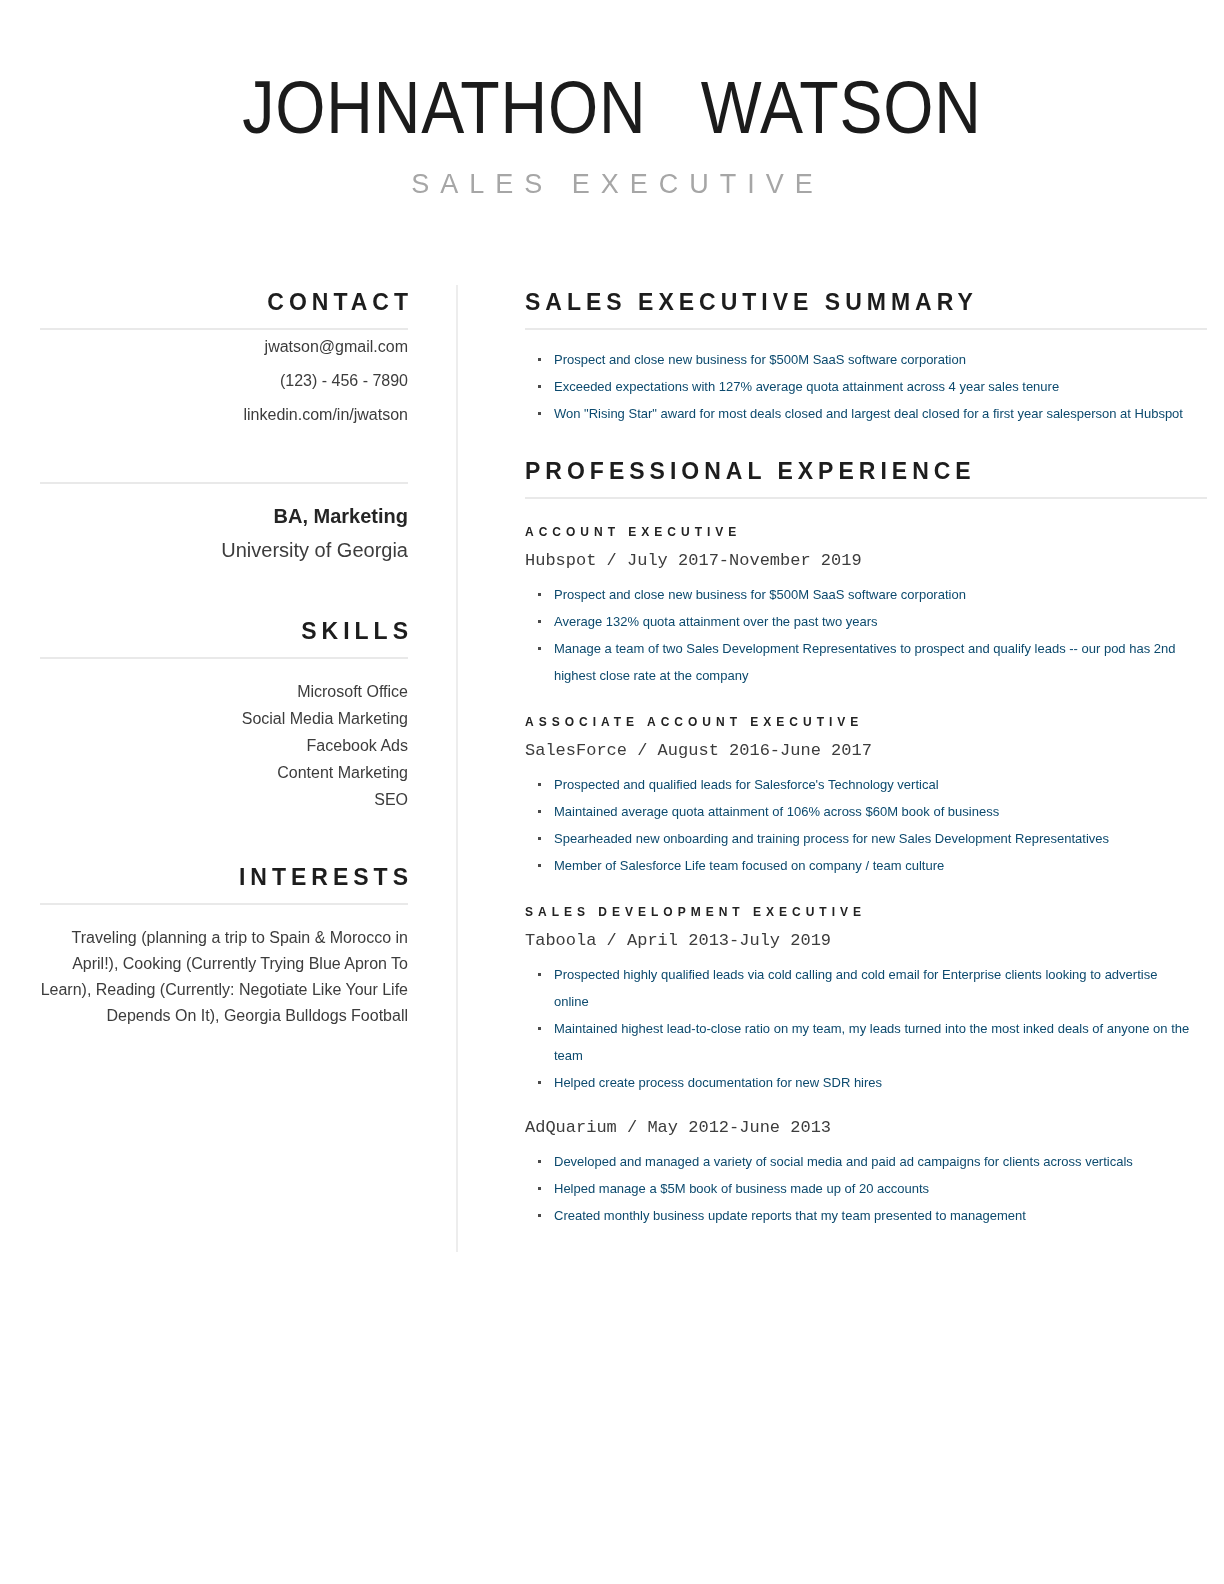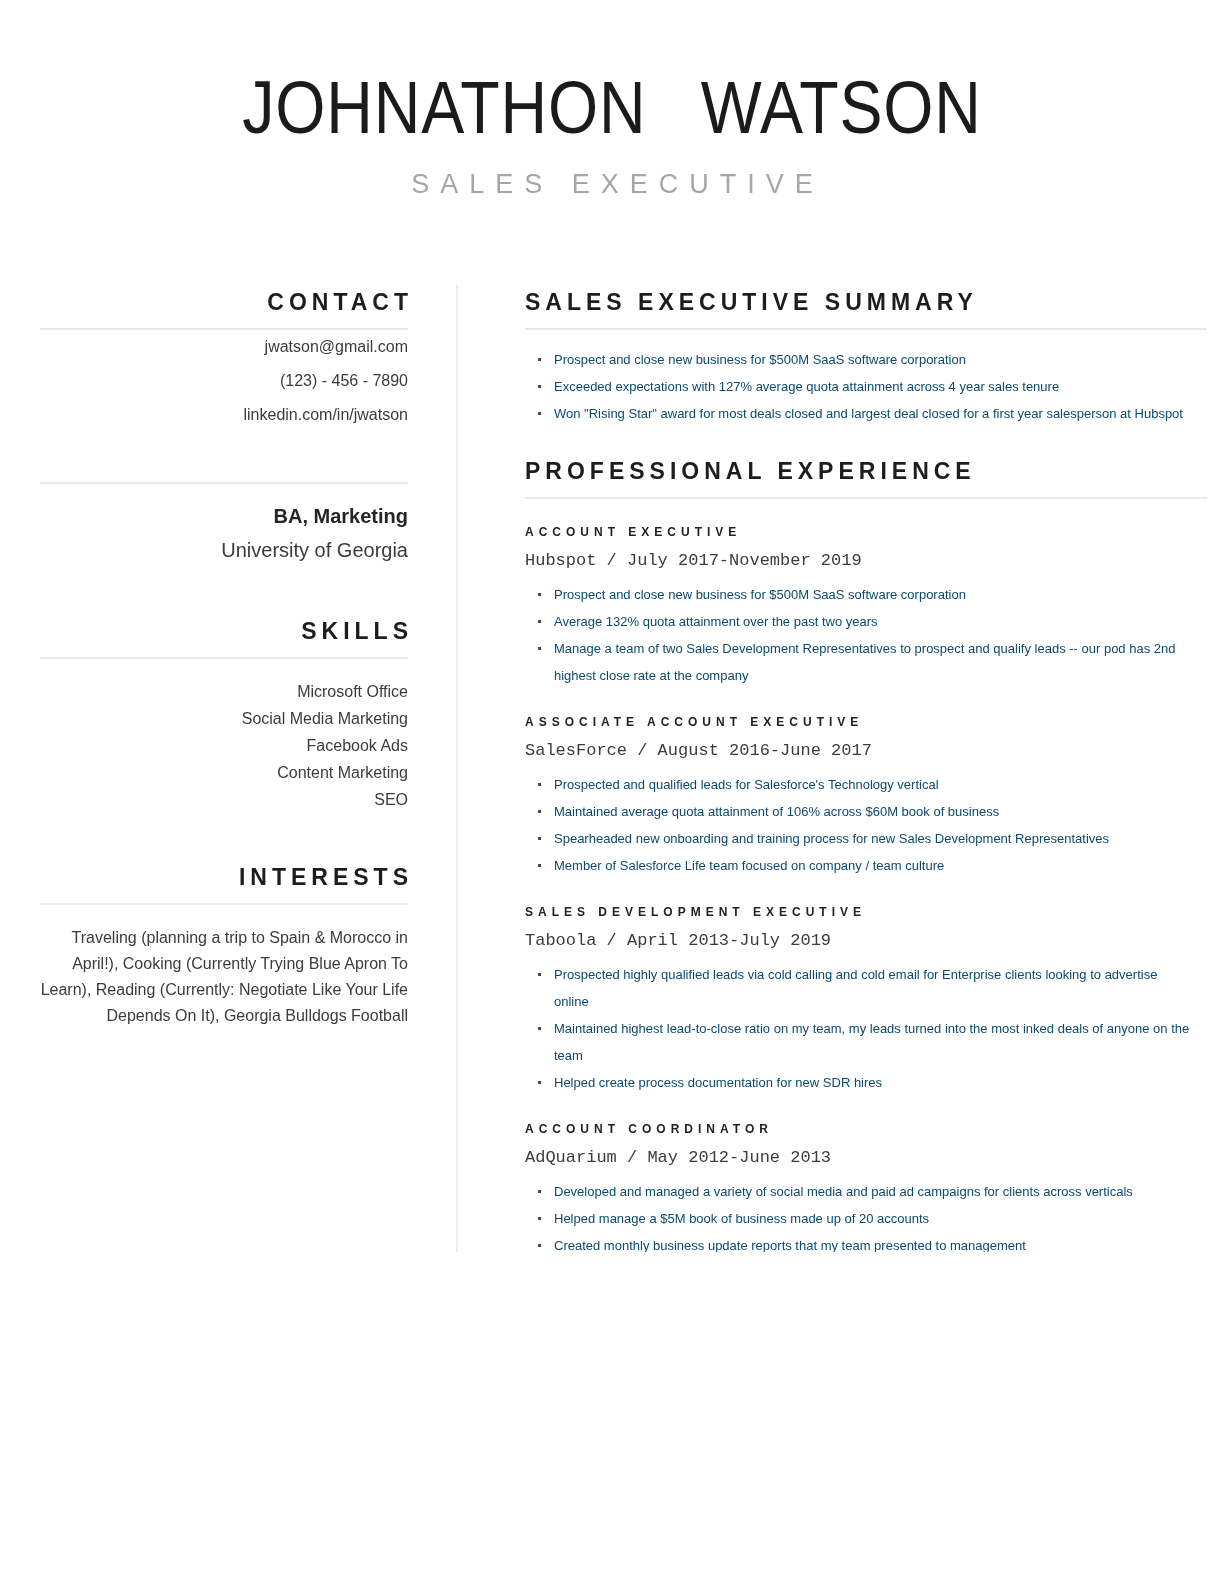--- a/index.html
+++ b/index.html
@@ -163,21 +163,20 @@
           <div class="job-title">SALES DEVELOPMENT EXECUTIVE</div>
           <div class="job-company">Taboola / April 2013-July 2019</div>
           <ul class="bullets">
             <li><span class="bullet-dot"></span><span>Prospected highly qualified leads via cold calling and cold email for Enterprise clients looking to advertise online</span></li>
             <li><span class="bullet-dot"></span><span>Maintained highest lead-to-close ratio on my team, my leads turned into the most inked deals of anyone on the team</span></li>
             <li><span class="bullet-dot"></span><span>Helped create process documentation for new SDR hires</span></li>
           </ul>
         </div>
 
         <div class="job">
-          <div class="job-title">ACCOUNT COORDINATOR</div>
           <div class="job-company">AdQuarium / May 2012-June 2013</div>
           <ul class="bullets">
             <li><span class="bullet-dot"></span><span>Developed and managed a variety of social media and paid ad campaigns for clients across verticals</span></li>
             <li><span class="bullet-dot"></span><span>Helped manage a $5M book of business made up of 20 accounts</span></li>
             <li><span class="bullet-dot"></span><span>Created monthly business update reports that my team presented to management</span></li>
           </ul>
         </div>
 
       </div>
 

